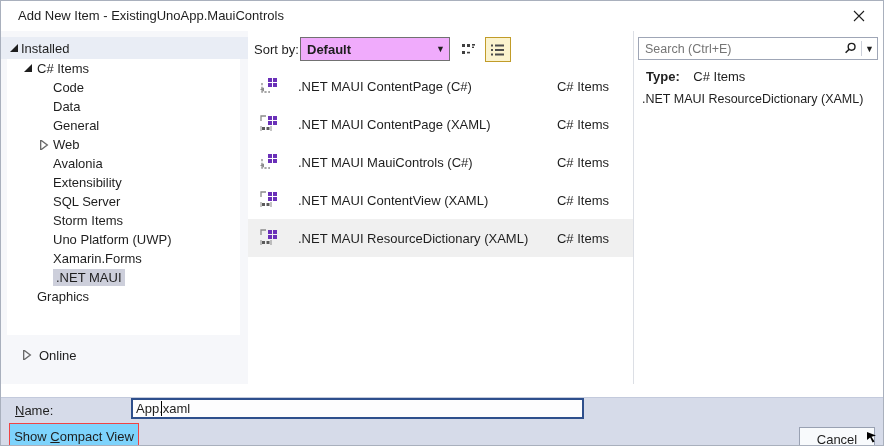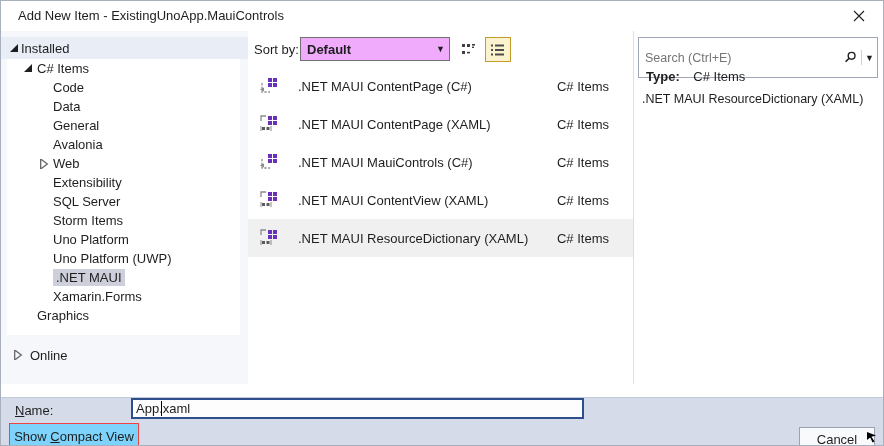--- a/index.html
+++ b/index.html
@@ -15,40 +15,40 @@
   .installed-row{position:absolute;left:0;top:6px;width:247px;height:22px;background:#E9EDF5;display:flex;align-items:center;padding-left:8px;box-sizing:border-box;}
   .installed-row .lbl{margin-left:2px;}
   .tree-box{position:absolute;left:6px;top:28px;width:233px;height:276px;background:#fff;}
   .trow{height:19px;display:flex;align-items:center;white-space:nowrap;}
   .trow .arrow{width:10px;display:inline-flex;margin-right:4px;}
   .t-l1{padding-left:16px;}
   .t-l1-noarrow{padding-left:30px;}
   .t-l2{padding-left:46px;}
   .t-l2-arrow{padding-left:32px;}
   .sel{background:#CDCFDB;padding:1px 3px;}
-  .online-row{position:absolute;left:0;top:314px;height:20px;display:flex;align-items:center;padding-left:12px;}
+  .online-row{position:absolute;left:0;top:314px;height:20px;display:flex;align-items:center;padding-left:21px;}
   .online-row .lbl{margin-left:7px;}
   
   .mid{position:absolute;left:247px;top:30px;width:385px;bottom:61px;background:#fff;}
   .sort-label{position:absolute;left:6px;top:11px;}
   .combo{position:absolute;left:52px;top:6px;width:150px;height:24px;box-sizing:border-box;border:1px solid #717171;background:#f0abfc;display:flex;align-items:center;font-weight:bold;}
   .combo-text{flex:1;padding:0 6px;}
   .combo-arrow{width:17px;text-align:center;font-size:9px;color:#1E1E1E;}
   .vbtn1{position:absolute;left:209px;top:8px;width:24px;height:22px;display:flex;align-items:center;justify-content:center;}
   .vbtn2{position:absolute;left:237px;top:6px;width:26px;height:25px;box-sizing:border-box;background:#FBF3CE;border:1px solid #C19C29;display:flex;align-items:center;justify-content:center;}
   .list{position:absolute;left:0;top:36px;width:385px;}
   .item{height:38px;display:flex;align-items:center;padding:0 24px 0 12px;box-sizing:border-box;}
   .item.selected{background:#F0F0F0;}
   .ticon{width:18px;height:18px;margin-right:20px;flex:none;}
   .iname{flex:1;white-space:nowrap;}
   .itype{margin-left:8px;white-space:nowrap;}
   .vdivider{position:absolute;left:632px;top:30px;bottom:61px;width:1px;background:#DCDFE5;}
   
   .right{position:absolute;left:633px;top:30px;right:0;bottom:61px;background:#fff;}
-  .search{position:absolute;left:4px;top:6px;width:240px;height:41px;box-sizing:border-box;border:1px solid #9FA6B6;background:#fff;display:flex;align-items:center;}
+  .search{position:absolute;left:4px;top:6px;width:240px;height:23px;box-sizing:border-box;border:1px solid #9FA6B6;background:#fff;display:flex;align-items:center;}
   .search input{flex:1;min-width:0;border:none;outline:none;background:transparent;padding:0 6px;font-family:"Liberation Sans",sans-serif;font-size:12.5px;color:#5A5A5A;}
   .search .mag{width:22px;display:flex;justify-content:center;}
   .search .ssep{width:1px;height:15px;background:#CCD0DA;}
   .search .sarrow{width:15px;text-align:center;font-size:9px;}
   .type-row{position:absolute;left:12px;top:38px;}
   .type-row b{margin-right:10px;text-align:center;}
   .desc{position:absolute;left:8px;top:61px;font-size:12.5px;white-space:nowrap;}
   
   .footer{position:absolute;left:0;right:0;bottom:0;height:48px;background:#D6DBE9;border-top:1px solid #C3CADC;box-sizing:border-box;padding-left:24px;}
   .name-label{position:absolute;left:14px;top:5px;}
@@ -120,49 +120,46 @@
       </div>
       <div class="trow t-l2">
           <span>Code</span>
         </div>
       <div class="trow t-l2">
           <span>Data</span>
         </div>
       <div class="trow t-l2">
           <span>General</span>
         </div>
-      <div class="trow t-l2">
-          <span>Avalonia</span>
-        </div>
       <div class="trow t-l2-arrow">
         <svg width="10" height="10" viewBox="0 0 8 9" class="arrow">
             <use href="#ic-col"></use>
           </svg>
         <span>Web</span>
       </div>
       <div class="trow t-l2">
+          <span>Avalonia</span>
+        </div>
+      <div class="trow t-l2">
           <span>Extensibility</span>
         </div>
       <div class="trow t-l2">
           <span>SQL Server</span>
         </div>
       <div class="trow t-l2">
           <span>Storm Items</span>
         </div>
       <div class="trow t-l2">
-          <span>Uno Platform</span>
-        </div>
-      <div class="trow t-l2">
           <span>Uno Platform (UWP)</span>
         </div>
       <div class="trow t-l2">
+          <span>Xamarin.Forms</span>
+        </div>
+      <div class="trow t-l2">
           <span class="sel">.NET MAUI</span>
-        </div>
-      <div class="trow t-l2">
-          <span>Xamarin.Forms</span>
         </div>
       <div class="trow t-l1-noarrow">
           <span>Graphics</span>
         </div>
     </div>
     <div class="online-row">
       <svg width="10" height="10" viewBox="0 0 8 9" class="arrow">
           <use href="#ic-col"></use>
         </svg>
       <span class="lbl">Online</span>

